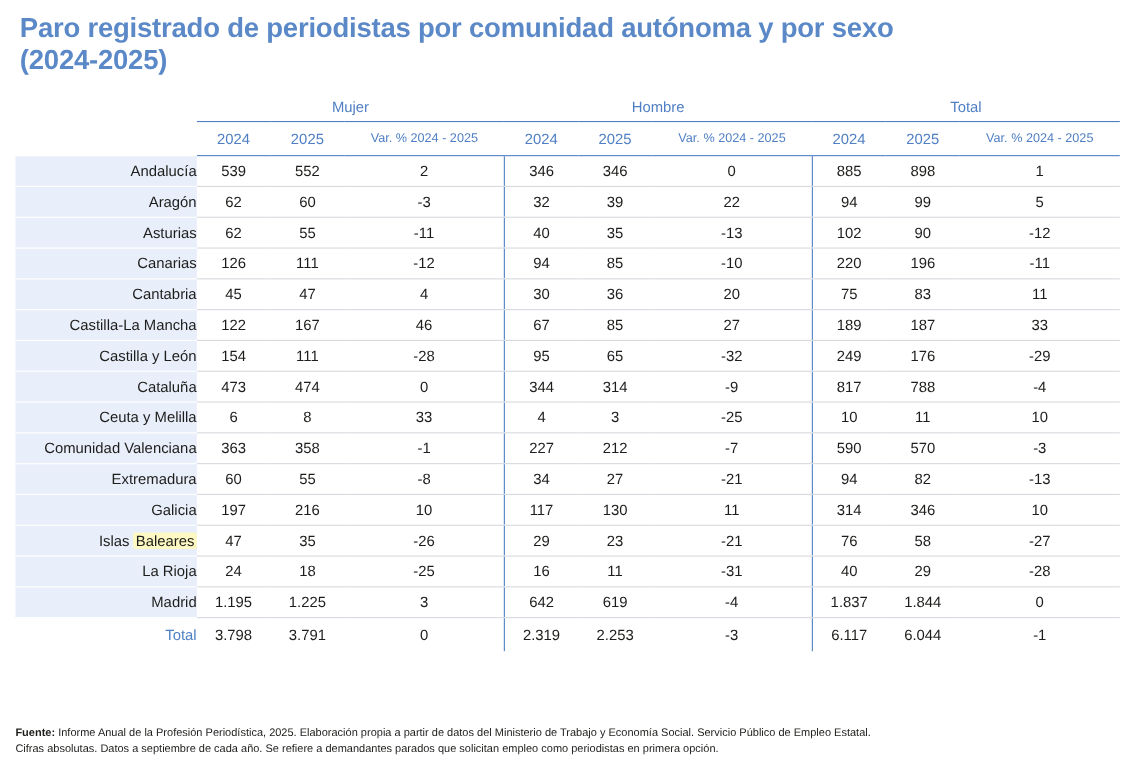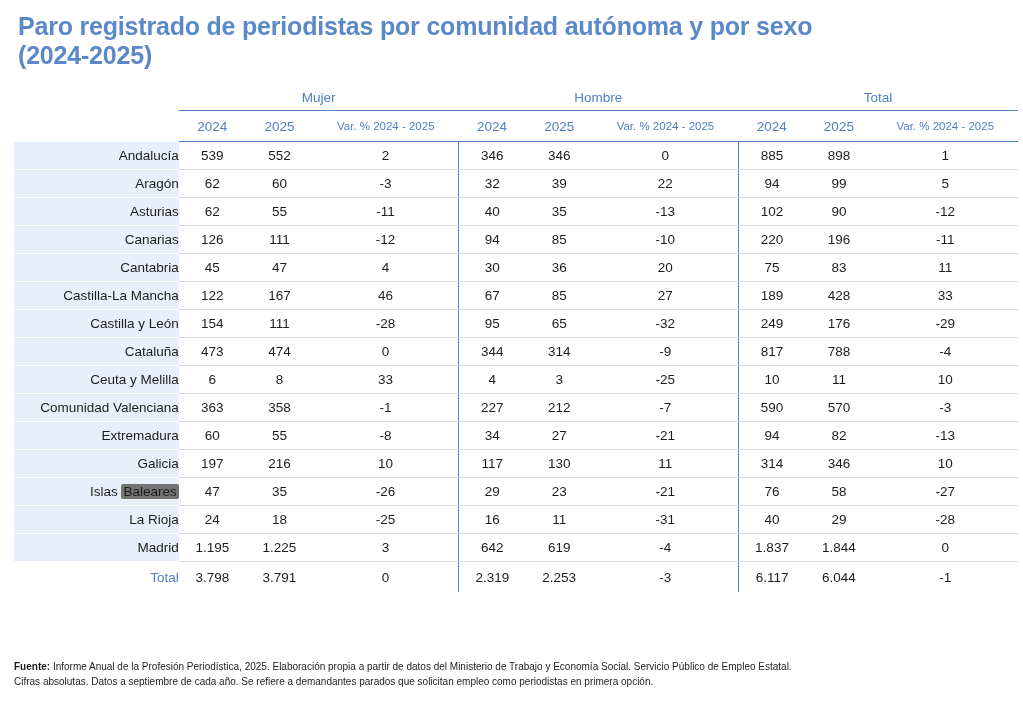--- a/index.html
+++ b/index.html
@@ -103,21 +103,21 @@
   }
   .tot {
     font-weight: bold;
     text-align: center;
     font-size: 14.5px;
     height: 30px;
   }
 
   
   .hl {
-    background: #737373;
+    background: #fef9c3;
     border-radius: 2px;
     padding: 0 2px;
   }
 
   .footnote {
     position: absolute;
     left: 14px;
     bottom: 12px;
     width: 1000px;
     font-size: 10px;
@@ -237,21 +237,21 @@
         </tr>
         <tr>
           <td class="reg">Castilla-La Mancha</td>
           <td class="num">122</td>
           <td class="num">167</td>
           <td class="num">46</td>
           <td class="num sep-left">67</td>
           <td class="num">85</td>
           <td class="num">27</td>
           <td class="num sep-left">189</td>
-          <td class="num">428</td>
+          <td class="num">187</td>
           <td class="num">33</td>
         </tr>
         <tr>
           <td class="reg">Castilla y León</td>
           <td class="num">154</td>
           <td class="num">111</td>
           <td class="num">-28</td>
           <td class="num sep-left">95</td>
           <td class="num">65</td>
           <td class="num">-32</td>

